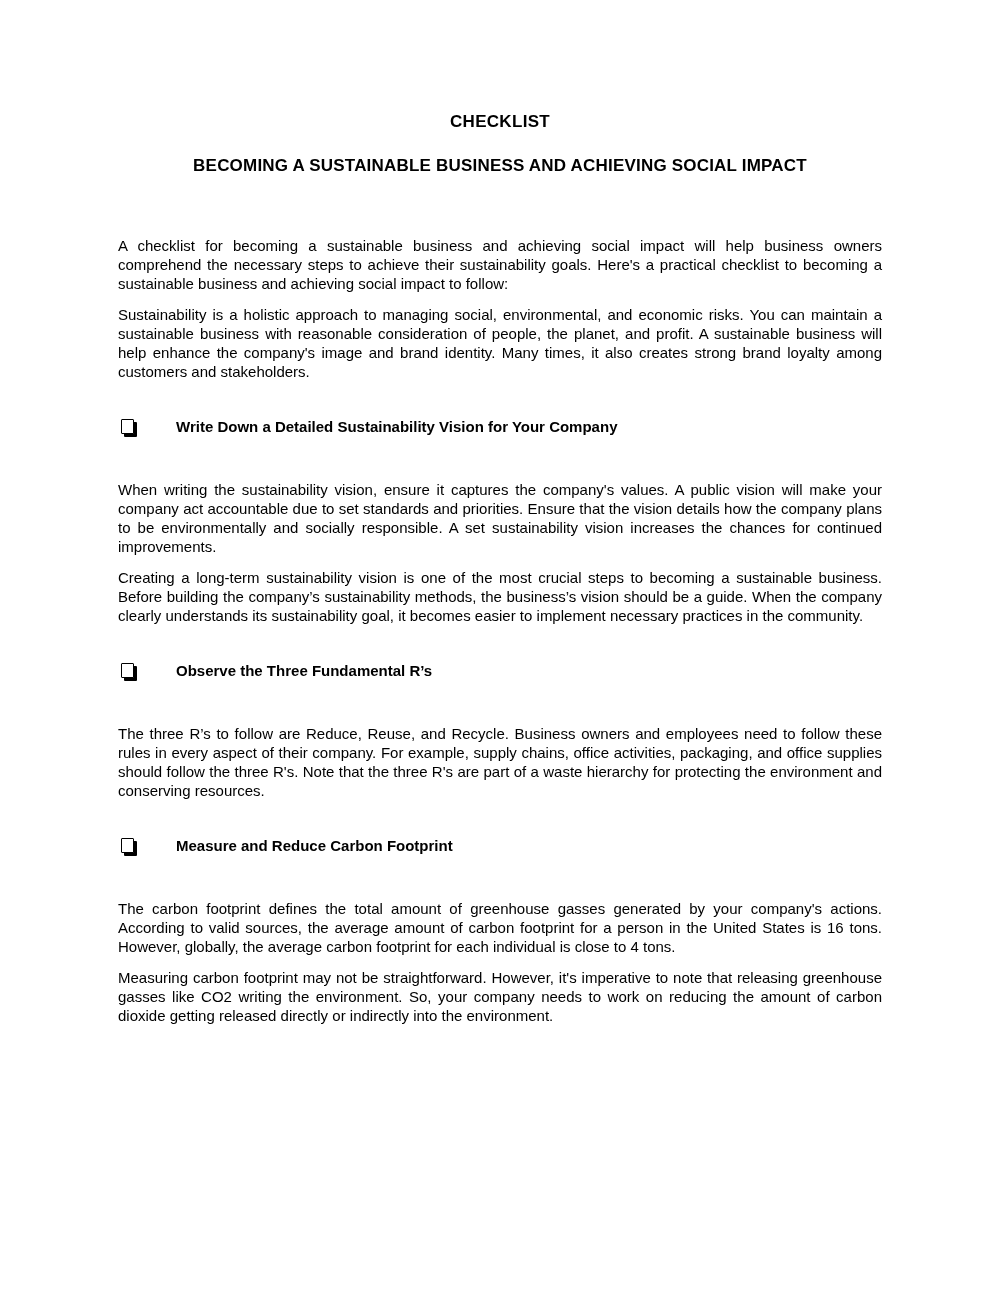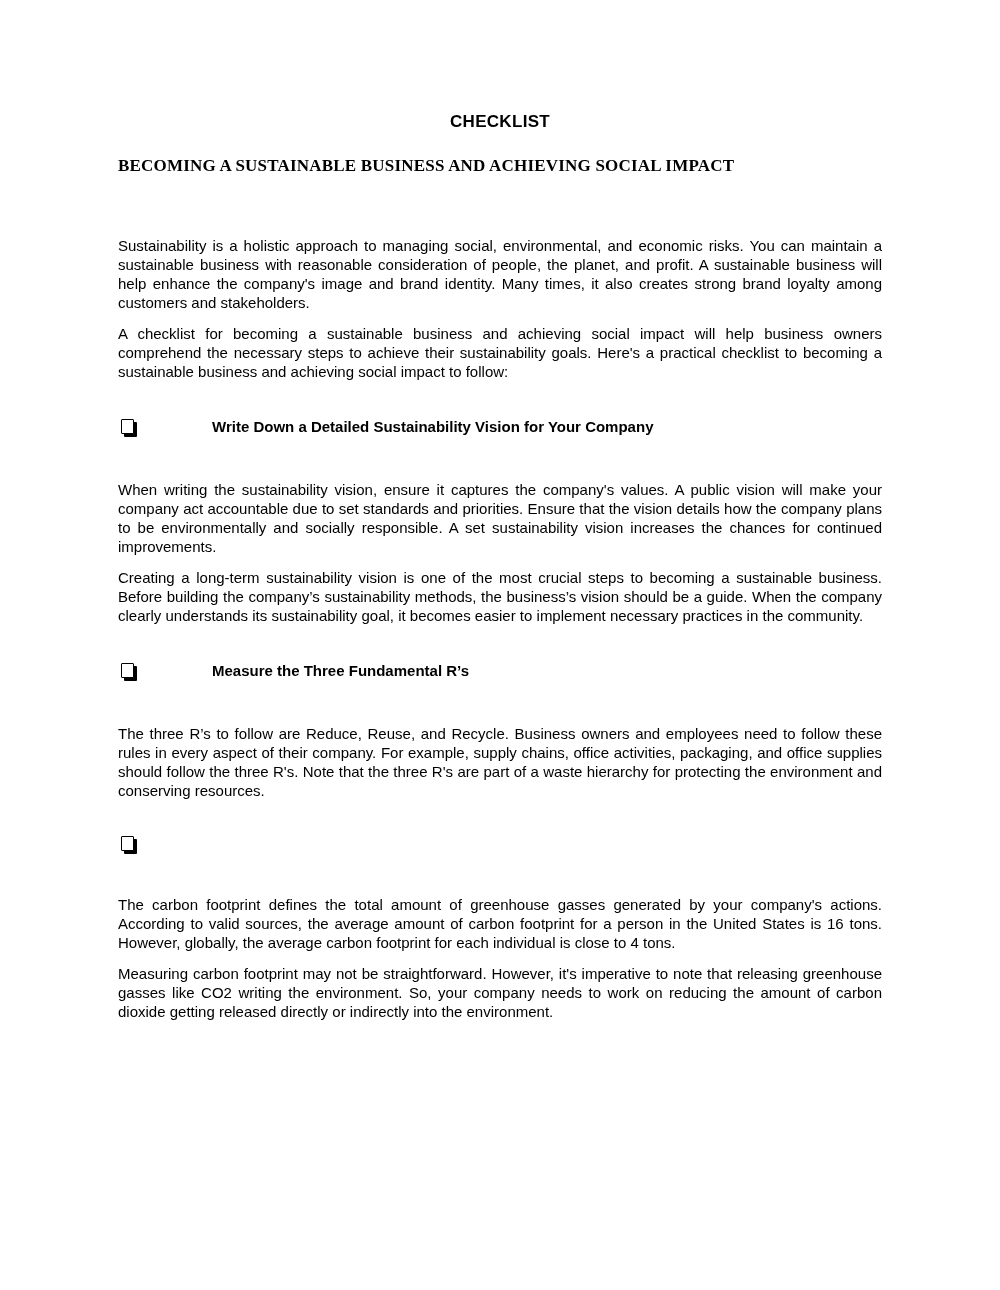--- a/index.html
+++ b/index.html
@@ -23,24 +23,23 @@
     line-height: 17px;
     font-weight: bold;
     text-align: center;
     letter-spacing: 0.3px;
     margin: 0 0 27px 0;
   }
   .doc-subtitle {
     font-size: 17px;
     line-height: 17px;
     font-weight: bold;
-    text-align: left;
+    text-align: center;
     letter-spacing: 0.2px;
     margin: 0 0 62px 0;
-    font-family: Liberation Serif, serif;
   }
   .body-text {
     font-size: 15px;
     line-height: 19px;
     text-align: justify;
     margin: 0 0 12px 0;
   }
   .check-row {
     display: flex;
     align-items: center;
@@ -55,46 +54,46 @@
     border-radius: 1px;
     box-shadow: 3px 3px 0 0 #000000;
     margin-left: 3px;
     margin-right: 42px;
     flex: 0 0 auto;
   }
   .check-title {
     font-size: 15px;
     line-height: 19px;
     font-weight: bold;
-    margin-left: 36px;
   }
 </style>
 </head>
 <body>
 
 <div class="page">
 
   <h1 class="doc-title">CHECKLIST</h1>
   <h2 class="doc-subtitle">BECOMING A SUSTAINABLE BUSINESS AND ACHIEVING SOCIAL IMPACT</h2>
 
+  <p class="body-text">A checklist for becoming a sustainable business and achieving social impact will help business owners comprehend the necessary steps to achieve their sustainability goals. Here's a practical checklist to becoming a sustainable business and achieving social impact to follow:</p>
   <p class="body-text">Sustainability is a holistic approach to managing social, environmental, and economic risks. You can maintain a sustainable business with reasonable consideration of people, the planet, and profit. A sustainable business will help enhance the company's image and brand identity. Many times, it also creates strong brand loyalty among customers and stakeholders.</p>
-  <p class="body-text">A checklist for becoming a sustainable business and achieving social impact will help business owners comprehend the necessary steps to achieve their sustainability goals. Here's a practical checklist to becoming a sustainable business and achieving social impact to follow:</p>
 
   <div class="check-row">
     <span class="checkbox"></span>
     <span class="check-title">Write Down a Detailed Sustainability Vision for Your Company</span>
   </div>
   <p class="body-text">When writing the sustainability vision, ensure it captures the company's values. A public vision will make your company act accountable due to set standards and priorities. Ensure that the vision details how the company plans to be environmentally and socially responsible. A set sustainability vision increases the chances for continued improvements.</p>
   <p class="body-text">Creating a long-term sustainability vision is one of the most crucial steps to becoming a sustainable business. Before building the company’s sustainability methods, the business’s vision should be a guide. When the company clearly understands its sustainability goal, it becomes easier to implement necessary practices in the community.</p>
 
   <div class="check-row">
     <span class="checkbox"></span>
-    <span class="check-title">Measure the Three Fundamental R’s</span>
+    <span class="check-title">Observe the Three Fundamental R’s</span>
   </div>
   <p class="body-text">The three R’s to follow are Reduce, Reuse, and Recycle. Business owners and employees need to follow these rules in every aspect of their company. For example, supply chains, office activities, packaging, and office supplies should follow the three R's. Note that the three R's are part of a waste hierarchy for protecting the environment and conserving resources.</p>
 
   <div class="check-row">
     <span class="checkbox"></span>
+    <span class="check-title">Measure and Reduce Carbon Footprint</span>
   </div>
   <p class="body-text">The carbon footprint defines the total amount of greenhouse gasses generated by your company's actions. According to valid sources, the average amount of carbon footprint for a person in the United States is 16 tons. However, globally, the average carbon footprint for each individual is close to 4 tons.</p>
   <p class="body-text">Measuring carbon footprint may not be straightforward. However, it's imperative to note that releasing greenhouse gasses like CO2 writing the environment. So, your company needs to work on reducing the amount of carbon dioxide getting released directly or indirectly into the environment.</p>
 
 </div>
 
 </body></html>

